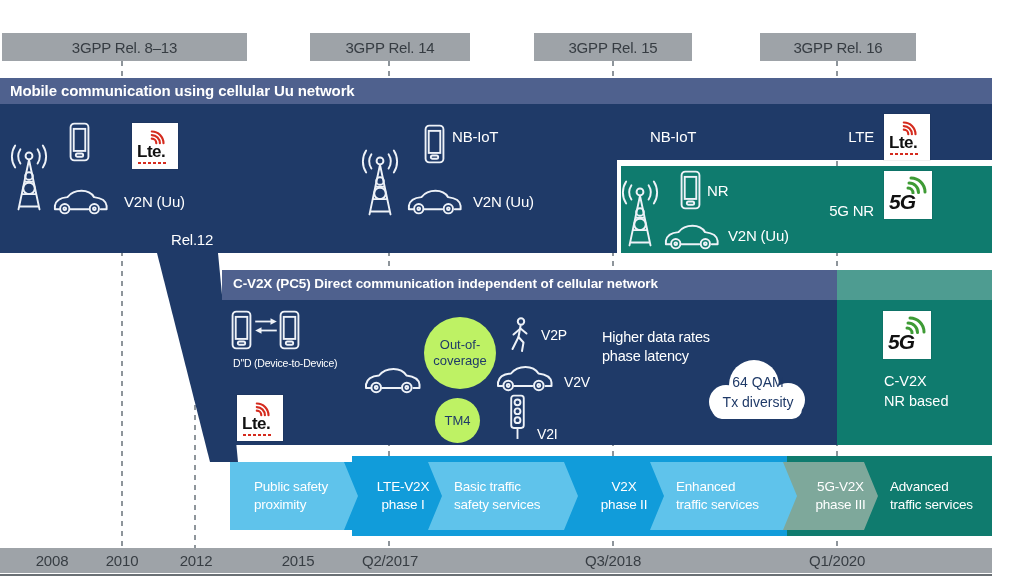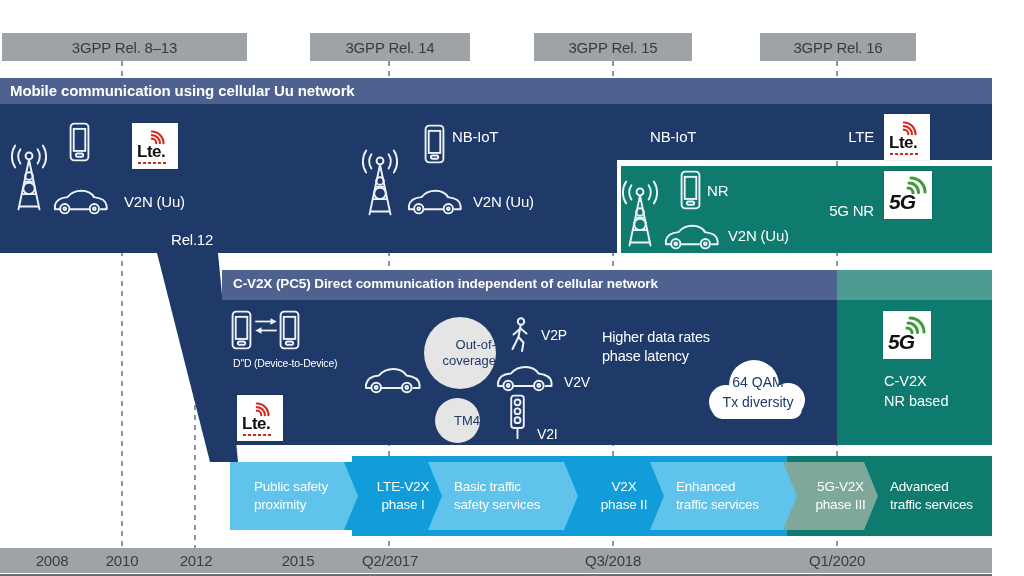--- a/index.html
+++ b/index.html
@@ -18,22 +18,22 @@
   .pc5-title{position:absolute;left:233px;top:276px;z-index:5;color:#fff;font-weight:bold;
              font-size:13.5px;letter-spacing:-0.1px;}
   .icon{position:absolute;z-index:5;color:#eef2f8;}
   .whitebox{position:absolute;z-index:5;background:#fff;box-shadow:0 0 0 1px rgba(0,0,0,.06);}
   .lte-text{position:absolute;left:5px;bottom:9px;font-weight:bold;font-size:17px;color:#111;
             letter-spacing:-0.5px;line-height:1;}
   .lte-sub{position:absolute;left:6px;bottom:5px;width:30px;height:2px;
            background:repeating-linear-gradient(to right,#d52b1e 0 3px,transparent 3px 5px);}
   .fg-text{position:absolute;left:5px;bottom:7px;font-weight:bold;font-style:italic;
            font-size:21px;color:#111;line-height:1;letter-spacing:-1px;}
-  .circlebadge{position:absolute;z-index:5;background:#e5e5e5;border-radius:50%;
-               display:flex;flex-direction:column;align-items:flex-end;justify-content:center;
+  .circlebadge{position:absolute;z-index:5;background:#bef264;border-radius:50%;
+               display:flex;flex-direction:column;align-items:center;justify-content:center;
                color:#1f3a68;font-size:13px;line-height:16px;text-align:center;}
   .chev{position:absolute;top:462px;height:68px;z-index:4;display:flex;flex-direction:column;
         justify-content:center;color:#fff;font-size:13.5px;line-height:18px;letter-spacing:-0.2px;}
   .chev .t{display:block;}
   .chev.pad{padding-left:26px;}
   .chev.pad0{padding-left:24px;}
   .chev.ctr{text-align:center;padding-left:10px;}
   .clip-mid{clip-path:polygon(0 0,calc(100% - 14px) 0,100% 50%,calc(100% - 14px) 100%,0 100%,14px 50%);}
   .clip-first{clip-path:polygon(0 0,calc(100% - 14px) 0,100% 50%,calc(100% - 14px) 100%,0 100%);}
   .clip-last{clip-path:polygon(0 0,100% 0,100% 100%,0 100%,14px 50%);}

